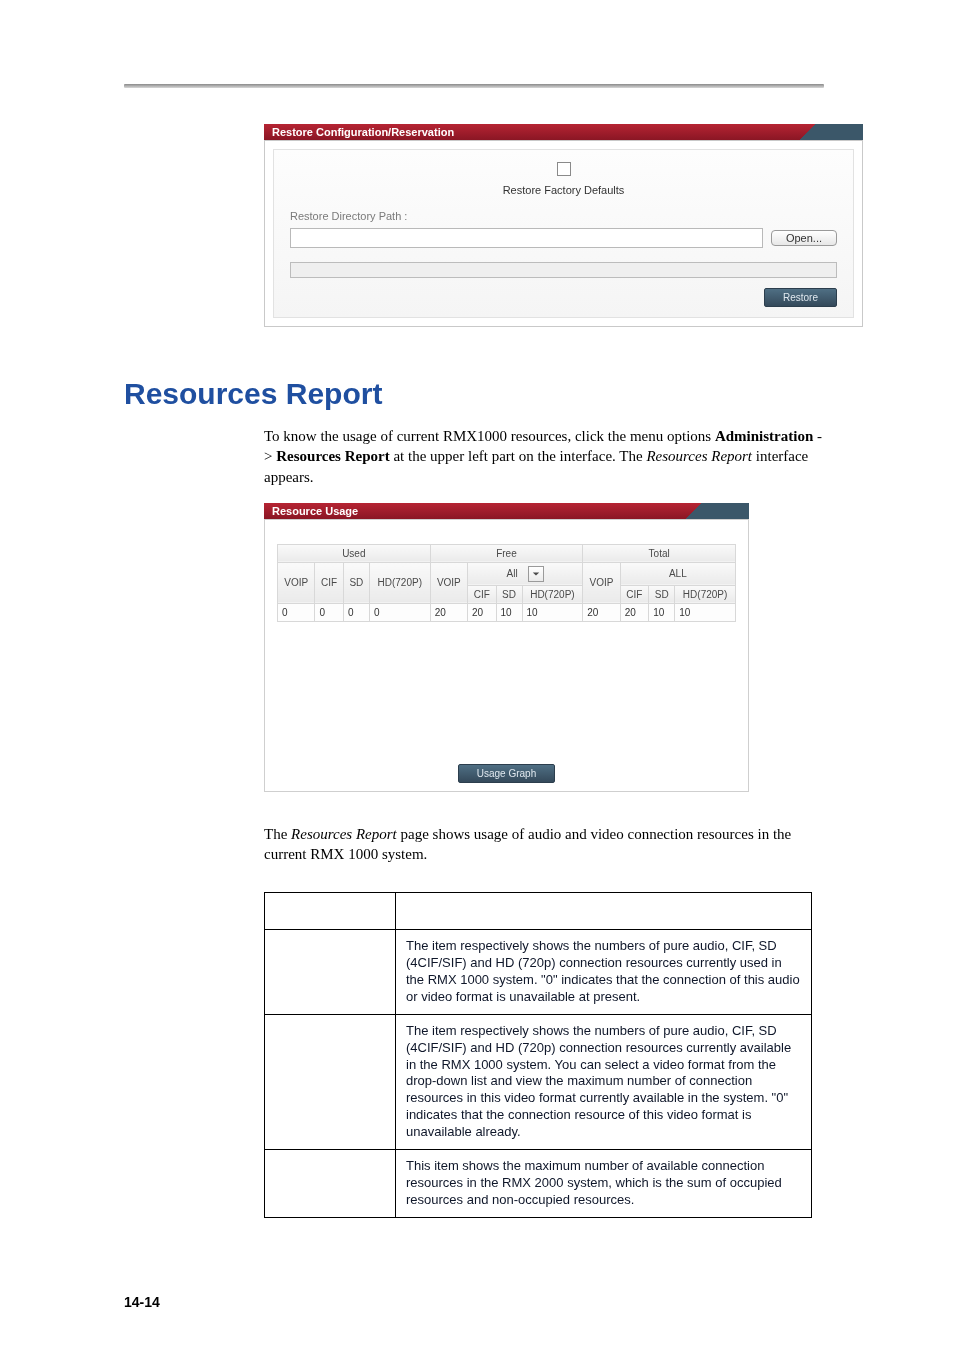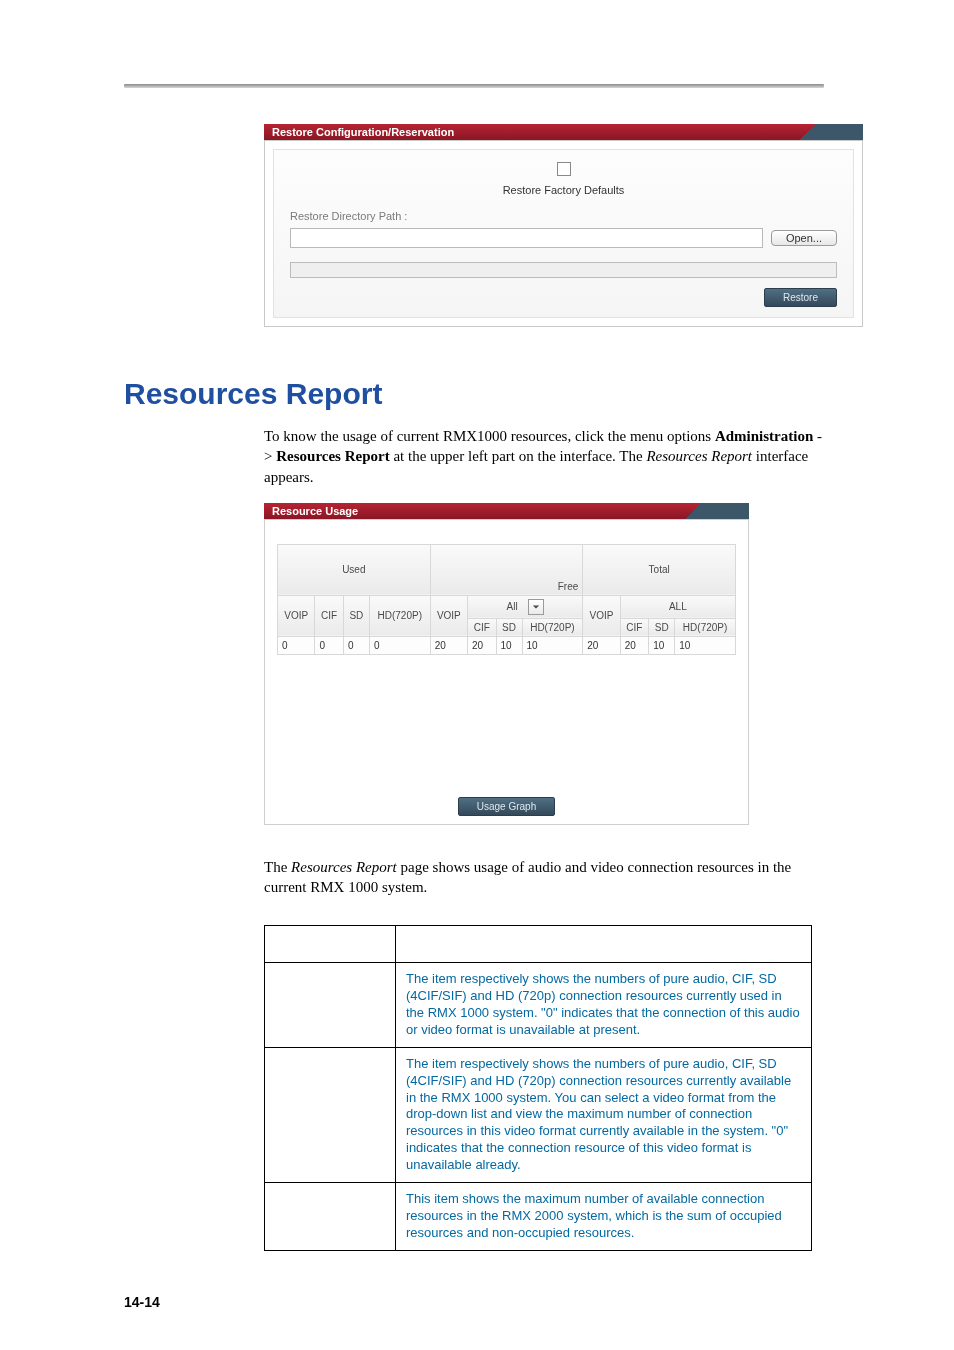--- a/index.html
+++ b/index.html
@@ -137,21 +137,21 @@
   .dlg2-footer { display: flex; justify-content: center; margin-top: 22px; }
 
   
   .def-table {
     margin: 28px 0 0 140px;
     width: 548px;
     border-collapse: collapse;
     border: 1.5px solid #000;
     font-size: 13px;
     font-family: Arial, Helvetica, sans-serif;
-    color: #0369a1;
+    color: #0f172a;
   }
   .def-table td {
     border: 1px solid #000;
     padding: 8px 10px;
     vertical-align: top;
     line-height: 1.3;
   }
   .def-table td.key { width: 110px; }
   .def-table tr.head td { height: 20px; }
 
@@ -203,21 +203,21 @@
   </p>
 
   <div class="dialog2-wrap">
     <div class="dlg-title">Resource Usage</div>
     <div class="dlg2-body">
       <table class="usage-table">
         <thead>
           <tr>
             <th class="grp" colspan="4">Used</th>
             <th class="grp" colspan="4">
-              <div style="display:flex;align-items:center;justify-content:flex-end;gap:4px;margin-top:33px;">
+              <div style="display:flex;align-items:center;justify-content:center;gap:4px;">
                 <span>Free</span>
               </div>
             </th>
             <th class="grp" colspan="4">Total</th>
           </tr>
           <tr>
             <th rowspan="2">VOIP</th>
             <th rowspan="2">CIF</th>
             <th rowspan="2">SD</th>
             <th rowspan="2">HD(720P)</th>

